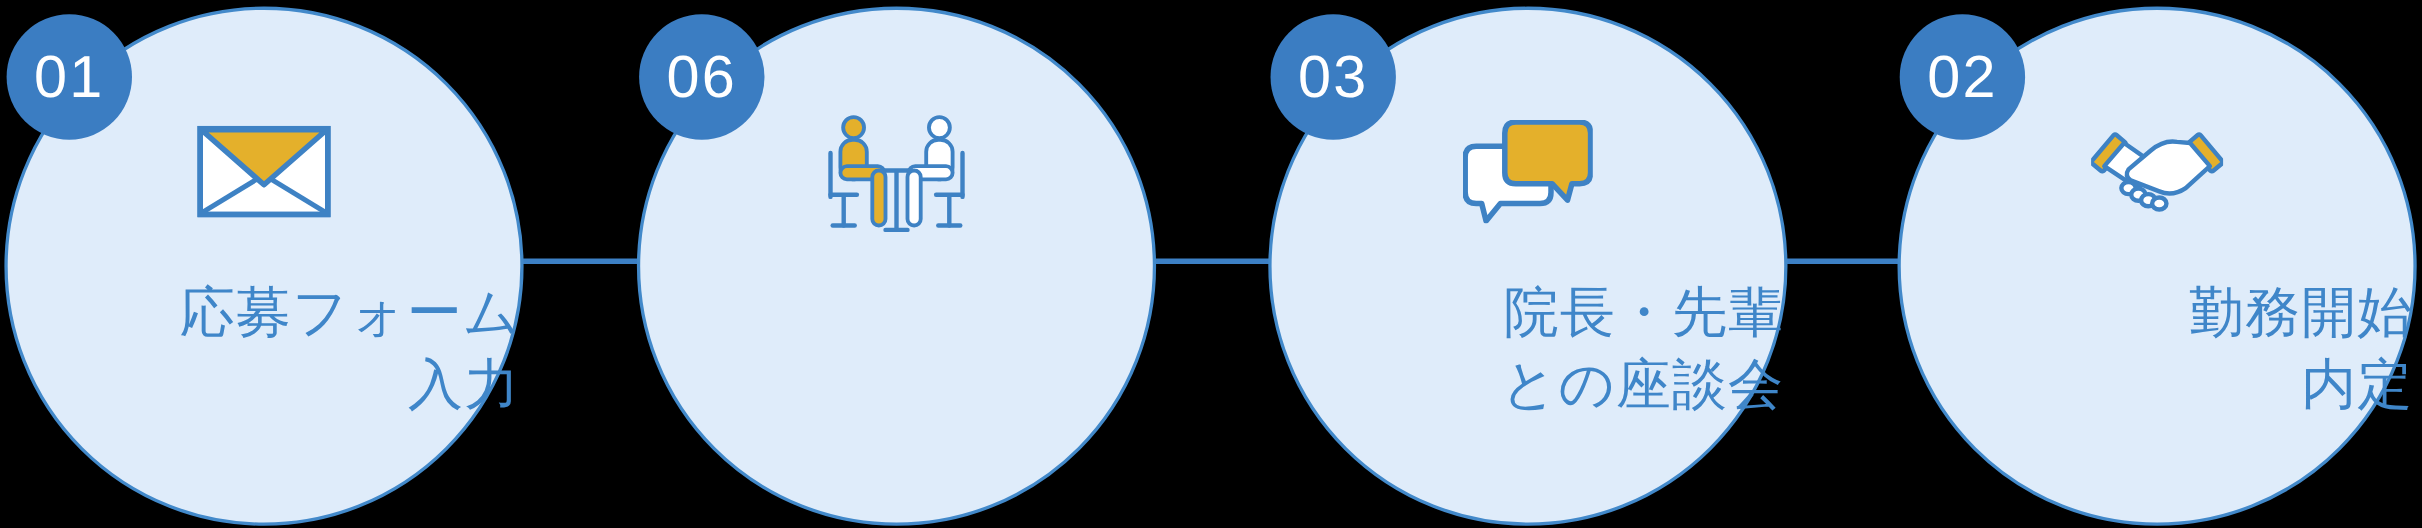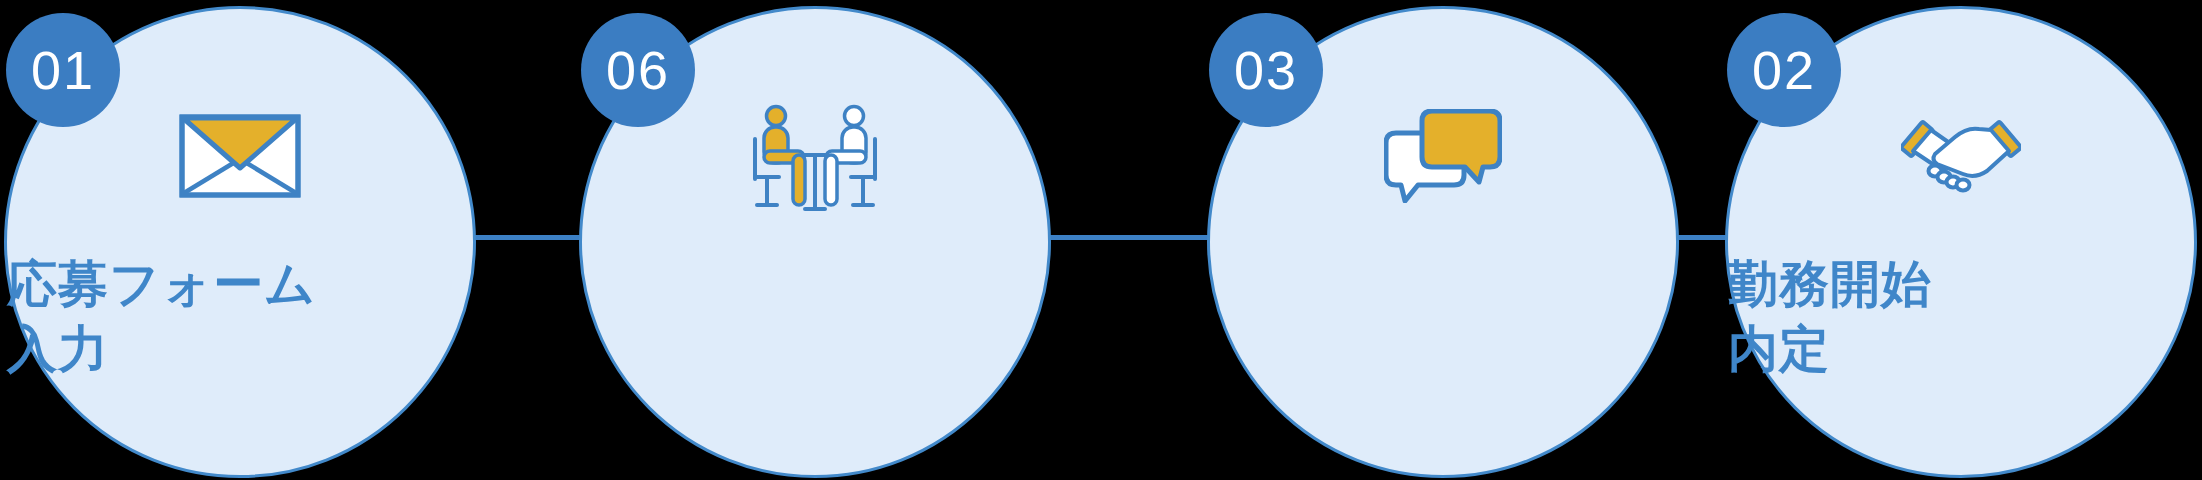--- a/index.html
+++ b/index.html
@@ -16,38 +16,38 @@
     background:#3C80C5;border-radius:2px;
   }
   .step{
     position:absolute;top:6px;width:472px;height:472px;
     border-radius:50%;
     background:#DFECFA;border:3px solid #4289CA;
     box-sizing:border-box;
   }
   .step-1{left:4px}
   .step-2{left:579px}
-  .step-3{left:1207px}
+  .step-3{left:1153px}
   .step-4{left:1725px}
   .badge{
     position:absolute;left:-1px;top:4px;width:114px;height:114px;
     border-radius:50%;background:#3B7DC2;color:#ffffff;
     display:flex;align-items:center;justify-content:center;
     font-size:54px;font-weight:400;letter-spacing:2px;
   }
   .icon-wrap{position:absolute;left:50%;transform:translateX(-50%);}
   .icon-wrap svg{display:block;}
   .iw-envelope{top:105px;}
   .iw-interview{top:94px;}
   .iw-bubbles{top:100px;}
   .iw-handshake{top:110px;}
   .label{
     position:absolute;left:0;right:0;top:243px;
-    text-align:left;color:#3F86C9;
-    font-size:50px;line-height:65px;font-weight:700;letter-spacing:1px;
+    text-align:right;color:#3F86C9;
+    font-size:50px;line-height:65px;font-weight:400;letter-spacing:1px;
   }
   .label span{display:block;}
 </style>
 </head>
 <body>
 
 <div class="flow">
 
   <div class="connector"></div>
 
@@ -115,20 +115,24 @@
       <span>03</span>
     </div>
     <div class="icon-wrap iw-bubbles">
       <svg width="118" height="94" viewBox="0 0 118 94">
 
         <path d="M12,24 L70,24 Q80,24 80,34 L80,66 Q80,76 70,76 L34,76 L21,92 L17,76 L12,76 Q2,76 2,66 L2,34 Q2,24 12,24 Z" fill="#FFFFFF" stroke="#3E82C4" stroke-width="5" stroke-linejoin="round"></path>
 
         <path d="M48,2 L106,2 Q116,2 116,12 L116,48 Q116,58 106,58 L99,58 L95,73 L81,58 L48,58 Q38,58 38,48 L38,12 Q38,2 48,2 Z" fill="#E4B02B" stroke="#3E82C4" stroke-width="5" stroke-linejoin="round"></path>
       </svg>
     </div>
+    <div class="label">
+      <span>院長・先輩</span>
+      <span>との座談会</span>
+    </div>
   </section>
 
   <section class="step step-4">
     <div class="badge">
       <span>02</span>
     </div>
     <div class="icon-wrap iw-handshake">
       <svg width="120" height="76" viewBox="0 0 120 76">
         <g stroke="#3E82C4" stroke-width="4" stroke-linejoin="round" stroke-linecap="round">
 

